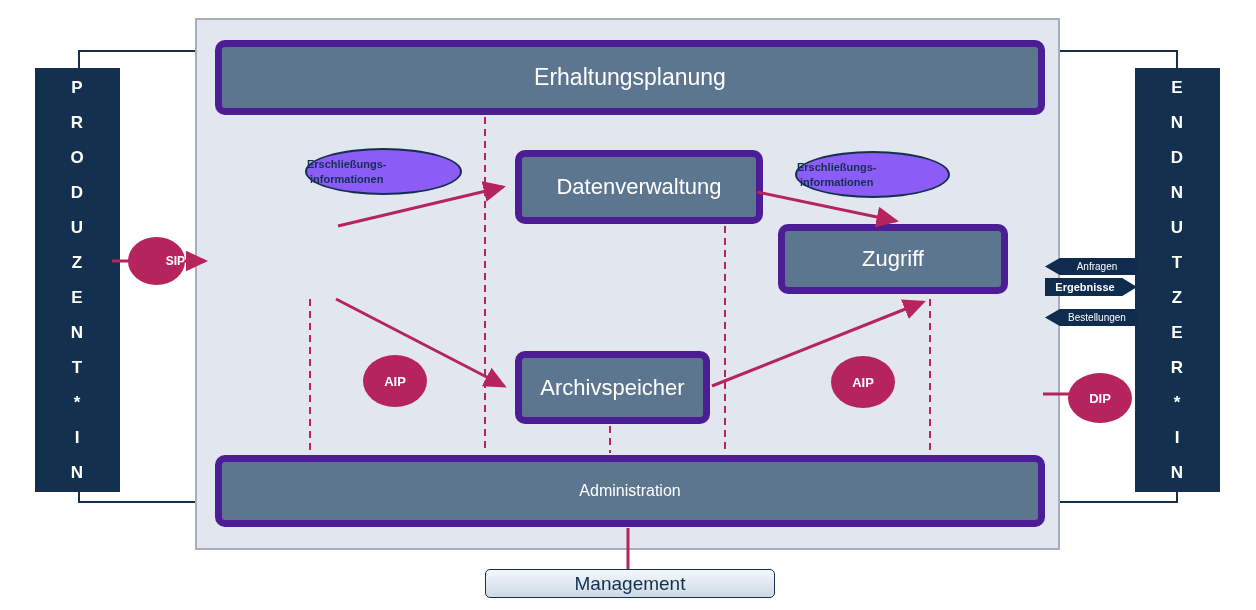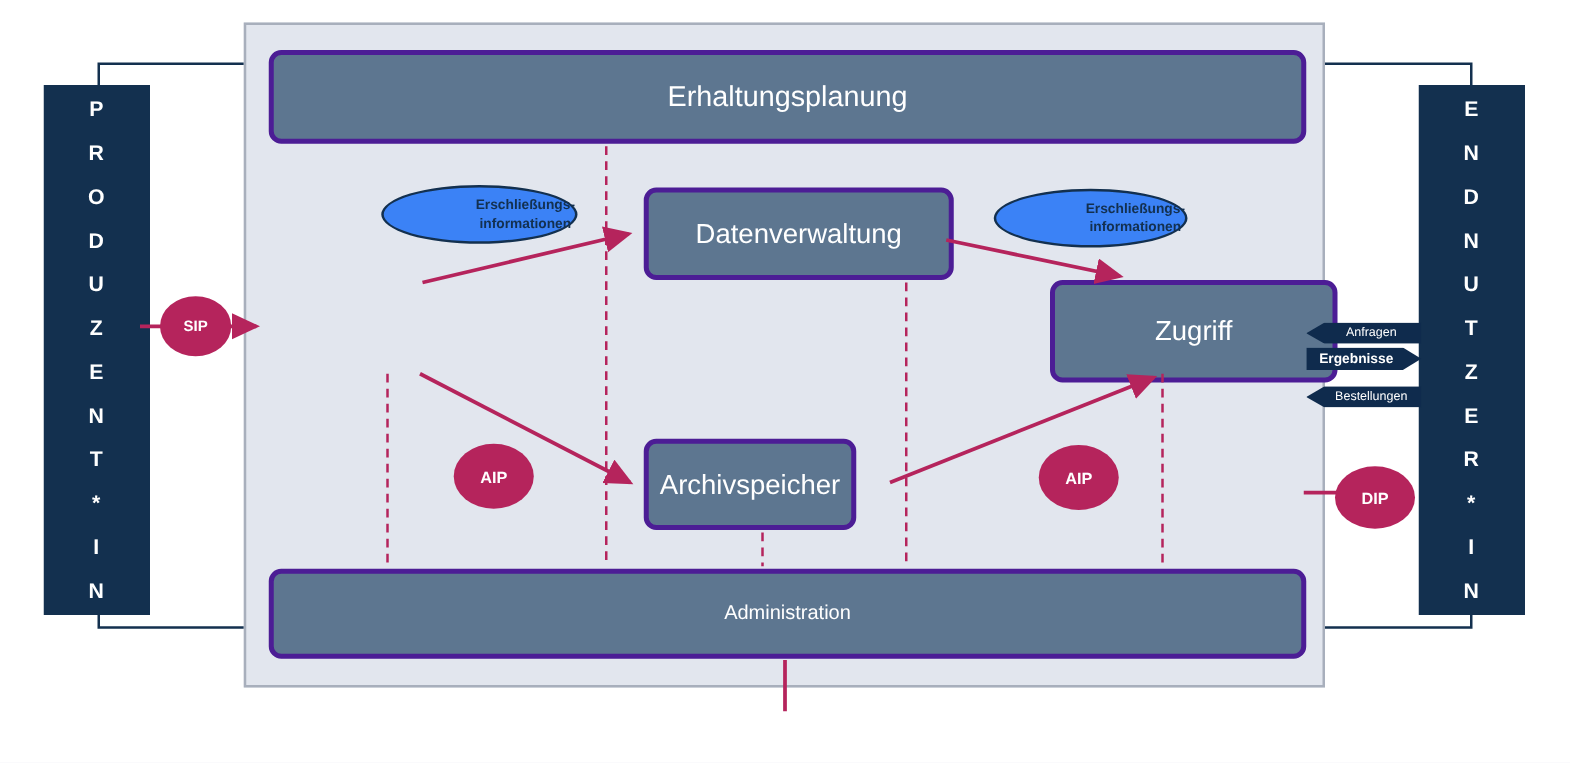--- a/index.html
+++ b/index.html
@@ -15,45 +15,45 @@
 
   
   .side-box{width:85px;height:424px;background:#13304f;color:#ffffff;
             display:flex;align-items:center;justify-content:center;text-align:center;
             font-weight:bold;font-size:17px;letter-spacing:1px;}
   .side-box span{white-space:pre-line;line-height:35px;}
   #producer-box{left:35px;top:68px;}
   #consumer-box{left:1135px;top:68px;}
 
   
-  .slate-box{background:#5d7690;border:4px solid #4c1d95;border-radius:10px;color:#ffffff;
+  .slate-box{background:#5d7690;border:7px solid #4c1d95;border-radius:10px;color:#ffffff;
              display:flex;align-items:center;justify-content:center;font-size:22px;}
   #box-erhaltungsplanung{left:215px;top:40px;width:830px;height:75px;font-size:23px;}
   #box-datenverwaltung{left:515px;top:150px;width:248px;height:74px;}
   #box-uebernahme{left:213px;top:225px;width:232px;height:73px;}
-  #box-zugriff{left:840px;top:224px;width:230px;height:82px;}
-  #box-archivspeicher{left:515px;top:351px;width:170px;height:73px;}
+  #box-zugriff{left:778px;top:224px;width:230px;height:70px;}
+  #box-archivspeicher{left:515px;top:351px;width:195px;height:73px;}
   #box-administration{left:215px;top:455px;width:830px;height:72px;font-size:16px;}
 
   
   #box-management{left:485px;top:569px;width:290px;height:29px;
                   background:linear-gradient(#f4f8fb,#ccd9e6);border:1.5px solid #13304f;border-radius:5px;
                   color:#13304f;font-size:19px;display:flex;align-items:center;justify-content:center;}
 
   
   .package{border-radius:50%;background:#b5245c;color:#ffffff;font-weight:bold;
            display:flex;align-items:center;justify-content:center;}
-  #sip{left:128px;top:237px;width:57px;height:48px;font-size:12px;}
+  #sip{left:128px;top:237px;width:57px;height:48px;font-size:12px;justify-content:flex-end;}
   #aip-left{left:363px;top:355px;width:64px;height:52px;font-size:13px;}
   #aip-right{left:831px;top:356px;width:64px;height:52px;font-size:13px;}
   #dip{left:1068px;top:373px;width:64px;height:50px;font-size:13px;}
 
   
-  .info-ellipse{border-radius:50%;background:#3b82f6;border:2px solid #13304f;color:#13304f;
-                display:flex;align-items:center;justify-content:flex-end;text-align:center;
+  .info-ellipse{border-radius:50%;background:#8b5cf6;border:2px solid #13304f;color:#13304f;
+                display:flex;align-items:center;justify-content:flex-start;text-align:center;
                 font-size:11px;font-weight:bold;}
   .info-ellipse span{white-space:pre-line;line-height:1.3;}
   #info-left{left:305px;top:148px;width:157px;height:47px;}
   #info-right{left:795px;top:151px;width:155px;height:47px;}
 
   
   .block-arrow{background:#0f2b4d;color:#ffffff;display:flex;align-items:center;justify-content:center;margin-top:30px;}
   .arrow-left{clip-path:polygon(0 50%,16% 0,100% 0,100% 100%,16% 100%);}
   .arrow-right{clip-path:polygon(0 0,84% 0,100% 50%,84% 100%,0 100%);}
   #arrow-anfragen{left:1045px;top:228px;width:92px;height:17px;font-size:10px;padding-left:12px;}
@@ -112,20 +112,23 @@
   <div class="abs slate-box" id="box-zugriff">
     <span>Zugriff</span>
   </div>
   <div class="abs slate-box" id="box-archivspeicher">
     <span>Archivspeicher</span>
   </div>
   <div class="abs slate-box" id="box-administration">
     <span>Administration</span>
   </div>
 
+  <div class="abs" id="box-management">
+    <span>Management</span>
+  </div>
 
   <div class="abs info-ellipse" id="info-left">
     <span>Erschließungs-
 informationen</span>
   </div>
   <div class="abs info-ellipse" id="info-right">
     <span>Erschließungs-
 informationen</span>
   </div>
 

